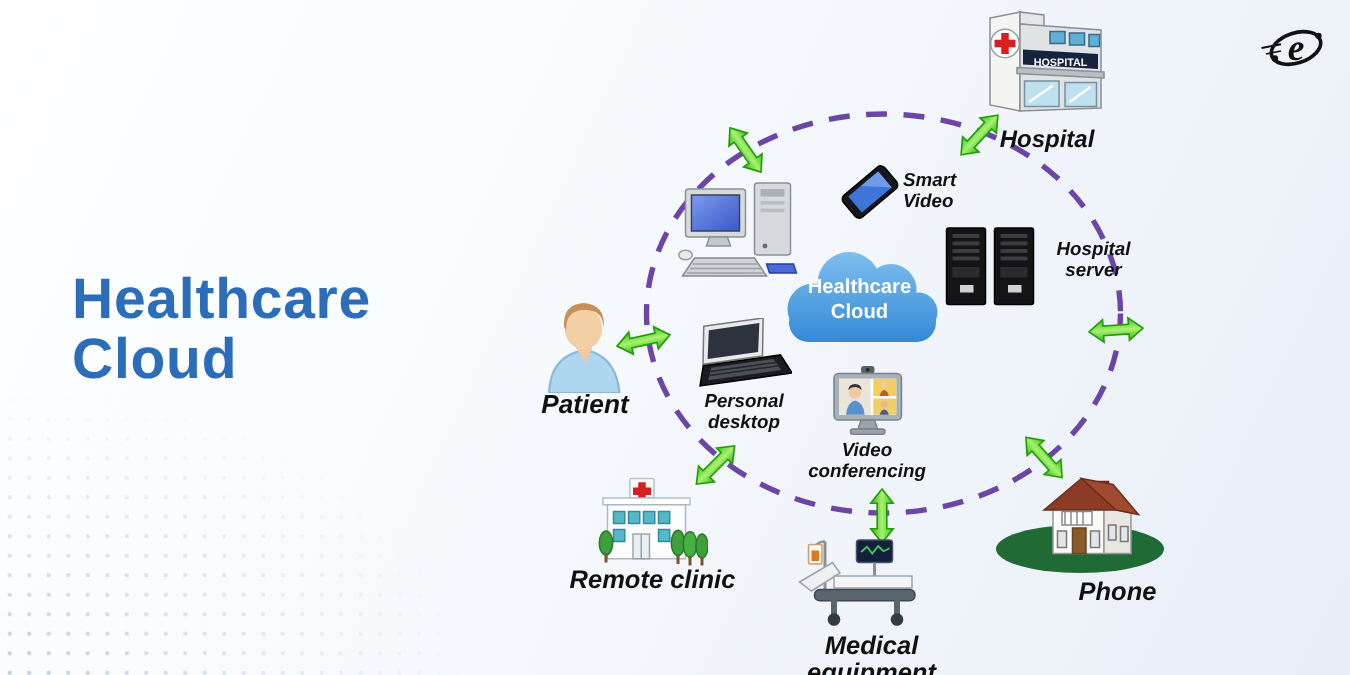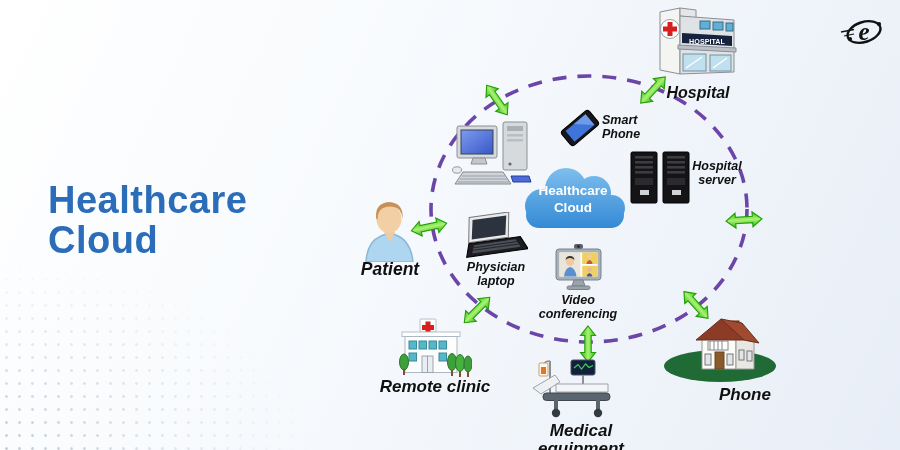--- a/index.html
+++ b/index.html
@@ -116,21 +116,21 @@
   </div>
 
   <div class="node" style="left:558px;top:106px;width:44px;">
     <svg width="44" height="44" viewBox="0 0 44 44">
       <g transform="rotate(50 22 22)">
         <rect x="12.5" y="4" width="19" height="36" rx="3.5" fill="#17171b" stroke="#000"></rect>
         <rect x="15" y="9" width="14" height="26" fill="#3f74d8"></rect>
         <polygon points="15,9 29,9 15,24" fill="#6f9ce8"></polygon>
       </g>
     </svg>
-    <div class="label inner abs" style="left:44px;top:8px;width:52px;text-align:left;">Smart Phone</div>
+    <div class="label inner abs" style="left:44px;top:8px;width:52px;text-align:left;">Smart Video</div>
   </div>
 
   <div class="node" style="left:629px;top:148px;width:62px;">
     <svg width="62" height="58" viewBox="0 0 62 58">
       <g>
         <rect x="2" y="4" width="26" height="51" rx="1.5" fill="#141417" stroke="#000"></rect>
         <rect x="6" y="8" width="18" height="2.6" fill="#3c3c42"></rect>
         <rect x="6" y="13" width="18" height="2.6" fill="#3c3c42"></rect>
         <rect x="6" y="18" width="18" height="2.6" fill="#3c3c42"></rect>
         <rect x="6" y="23" width="18" height="2.6" fill="#3c3c42"></rect>
@@ -140,35 +140,35 @@
       <g transform="translate(32,0)">
         <rect x="2" y="4" width="26" height="51" rx="1.5" fill="#141417" stroke="#000"></rect>
         <rect x="6" y="8" width="18" height="2.6" fill="#3c3c42"></rect>
         <rect x="6" y="13" width="18" height="2.6" fill="#3c3c42"></rect>
         <rect x="6" y="18" width="18" height="2.6" fill="#3c3c42"></rect>
         <rect x="6" y="23" width="18" height="2.6" fill="#3c3c42"></rect>
         <rect x="6" y="30" width="18" height="7" fill="#2a2a30"></rect>
         <rect x="11" y="42" width="9" height="5" fill="#cfd3d6"></rect>
       </g>
     </svg>
-    <div class="label inner abs" style="left:60px;top:12px;width:56px;">Hospital server</div>
+    <div class="label inner abs" style="left:60px;top:12px;width:56px;padding-left:12px;">Hospital server</div>
   </div>
 
   <div class="node" style="left:464px;top:212px;width:64px;">
     <svg width="64" height="48" viewBox="0 0 64 48">
       <g transform="rotate(-8 32 24)">
         <polygon points="8,2 48,2 44,27 4,27" fill="#e8eaec" stroke="#777"></polygon>
         <polygon points="11,5 45,5 41.5,24 7.5,24" fill="#2c333f"></polygon>
         <polygon points="4,28 56,28 62,41 0,41" fill="#1c1c20" stroke="#000"></polygon>
         <polygon points="9,30 51,30 55,38 6,38" fill="#4a4f58"></polygon>
         <line x1="8.3" y1="32.5" x2="52.3" y2="32.5" stroke="#23262c" stroke-width="1"></line>
         <line x1="7.5" y1="35" x2="53.5" y2="35" stroke="#23262c" stroke-width="1"></line>
       </g>
     </svg>
-    <div class="label inner abs" style="left:2px;top:49px;width:60px;">Physician laptop</div>
+    <div class="label inner abs" style="left:2px;top:49px;width:60px;">Personal desktop</div>
   </div>
 
   <div class="node" style="left:550px;top:244px;width:56px;">
     <svg width="56" height="48" viewBox="0 0 56 48">
       <rect x="24" y="0" width="9" height="5" rx="2" fill="#5a6068"></rect>
       <circle cx="28.5" cy="2.5" r="1.2" fill="#1a2028"></circle>
       <rect x="6" y="5" width="45" height="31" rx="3" fill="#a8b0b8" stroke="#7a838c"></rect>
       <rect x="9.5" y="8.5" width="38" height="24" fill="#ffffff"></rect>
       <rect x="9.5" y="8.5" width="21" height="24" fill="#e9e5da"></rect>
       <path d="M14 32.5 Q15 24 20 23 Q25.5 24 26.5 32.5 Z" fill="#5a8fd0"></path>

